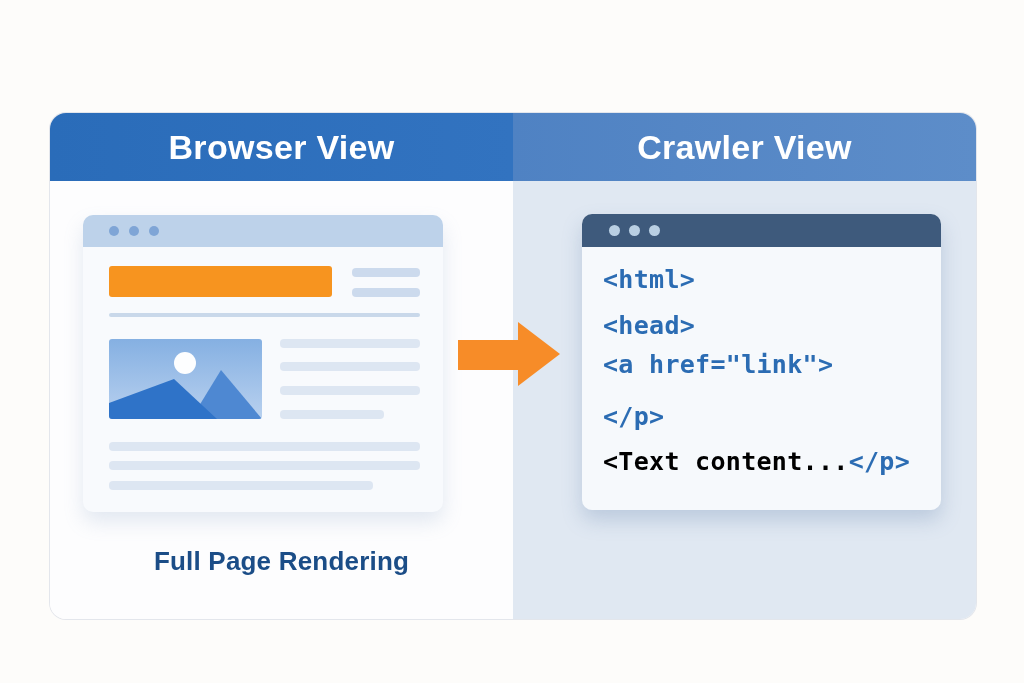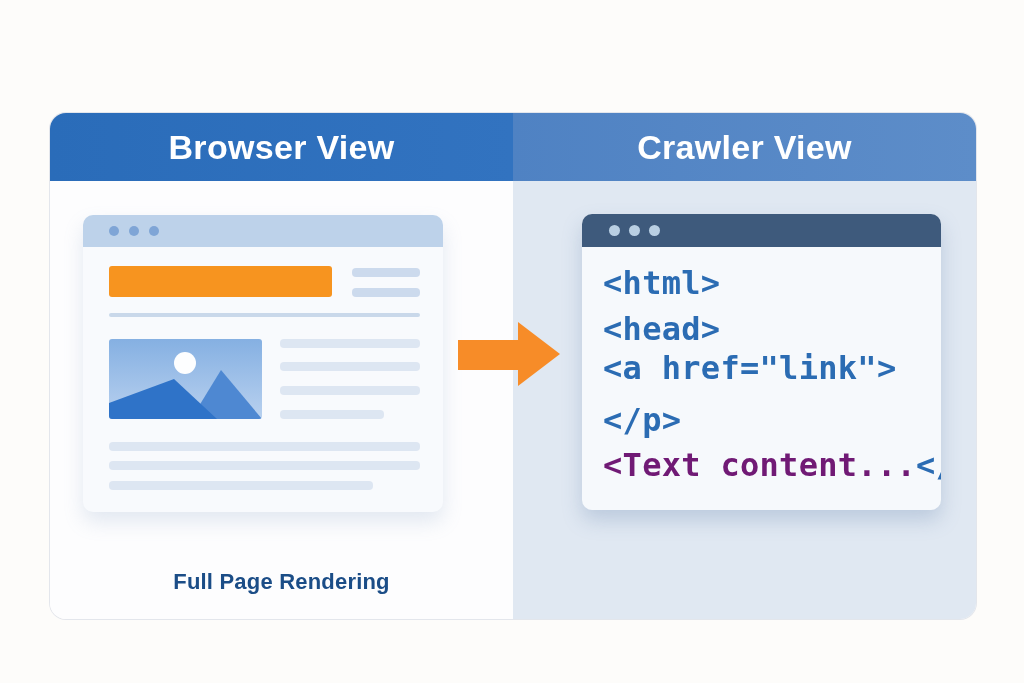--- a/index.html
+++ b/index.html
@@ -58,30 +58,30 @@
     box-shadow:0 10px 20px rgba(95,125,170,0.28);
   }
   .cw-header {
     height:33px; background:#3e5a7c; display:flex; align-items:center;
     padding-left:27px; gap:9px;
   }
   .cw-dot { width:11px; height:11px; border-radius:50%; background:#b9cfe3; }
   .cw-body {
     position:relative; height:275px;
     font-family:"DejaVu Sans Mono", monospace;
-    font-size:32px; font-weight:600; color:#2b6cb3; letter-spacing:0.3px;padding-left:24px;
+    font-size:25px; font-weight:600; color:#2b6cb3; letter-spacing:0.3px;padding-left:24px;
   }
   .code-line { position:absolute; left:21px; line-height:1; white-space:pre; }
   .cl-1 { top:20px; } .cl-2 { top:66px; } .cl-3 { top:105px; }
   .cl-4 { top:157px; } .cl-5 { top:202px; }
-  .code-dark { color:#701a75; }
+  .code-dark { color:#000000; }
 
   .caption {
-    position:absolute; top:388px; left:0; width:100%; text-align:center;
-    font-size:22px; font-weight:bold; color:#1b4d87; letter-spacing:0.2px;
+    position:absolute; top:365px; left:0; width:100%; text-align:center;
+    font-size:26px; font-weight:bold; color:#1b4d87; letter-spacing:0.2px;
   }
 
   .flow-arrow { position:absolute; left:408px; top:209px; width:102px; height:64px; }
 </style>
 </head>
 <body>
 
 <div class="stage">
   <div class="card">
 

